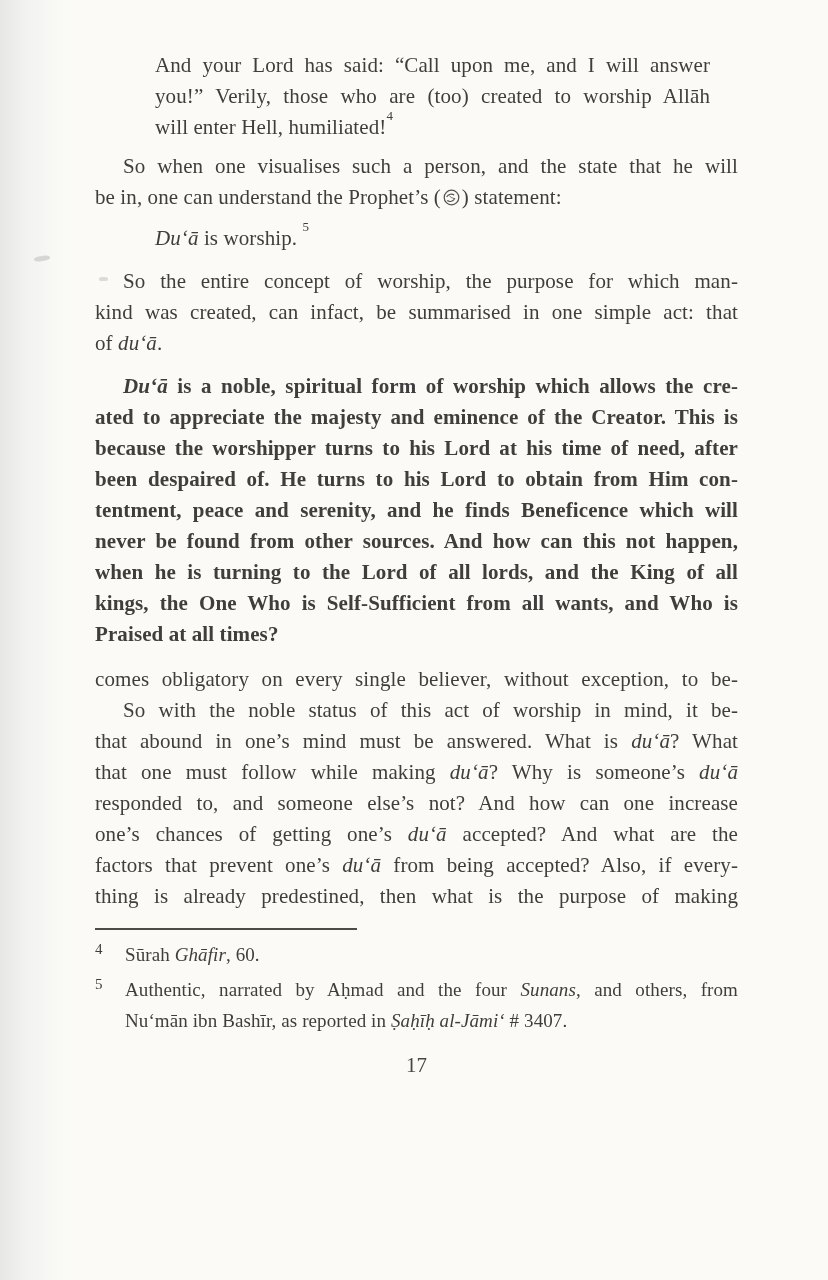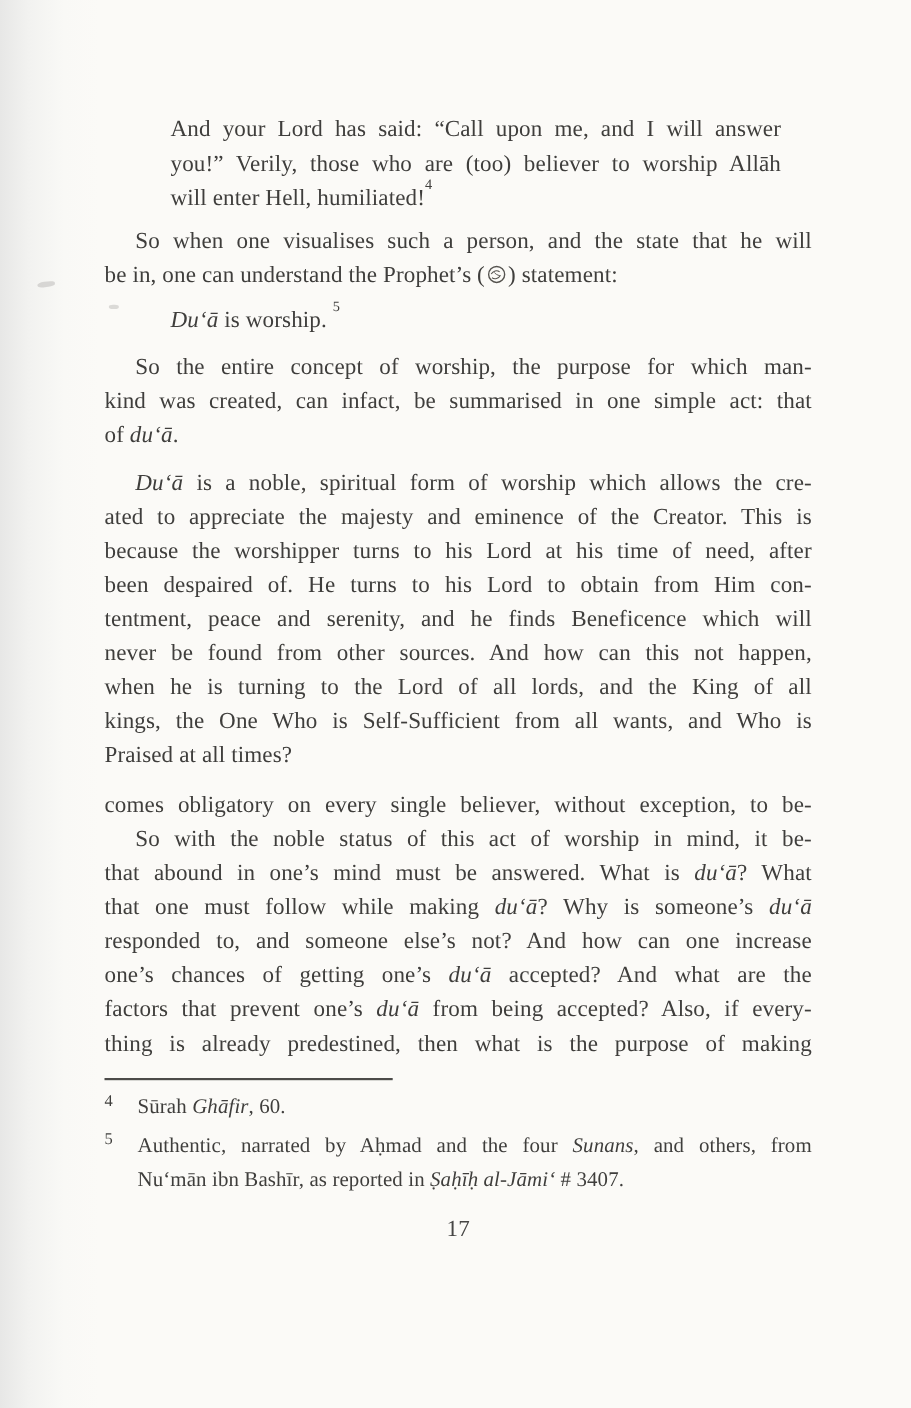--- a/index.html
+++ b/index.html
@@ -5,35 +5,35 @@
   html,body{margin:0;padding:0;background:#ffffff;}
   .page{
     position:relative;
     width:828px;height:1280px;
     background:#fbfaf7;
     background-image:linear-gradient(to right,#e7e7e6 0px,#f2f2f0 26px,#f9f9f6 58px,#fbfaf7 90px);
     overflow:hidden;
     font-family:"Liberation Serif","DejaVu Serif",serif;
     color:#3f3e3c;
     box-sizing:border-box;
-    padding:102px 90px 0 95px;
+    padding:50px 90px 0 95px;
     font-size:21px;
     line-height:31px;
     letter-spacing:0.1px;
   }
   .tline{text-align:justify;text-align-last:justify;}
   .tline.last{text-align-last:left;}
   .justify-all .tline.last{text-align-last:justify;}
   .tline.first{padding-left:28px;}
   .it{font-style:italic;}
   sup{font-size:0.62em;line-height:0;position:relative;top:-0.45em;}
   .quote{margin:0 28px 8px 60px;}
   .para{margin:0 0 10px 0;}
   .para.p2{margin-bottom:12px;}
-  .para.p3{margin-bottom:14px;}
+  .para.p3{margin-bottom:14px;font-weight:bold;}
   .para.p4{margin-bottom:16px;}
   .hadith{margin:0 0 12px 60px;}
   .hadith .tline{text-align:center;text-align-last:left;}
   .honorific{display:inline-block;width:19px;height:19px;vertical-align:-3px;margin:0 1px;}
   .footnotes{margin-top:8px;}
   .fn-rule{width:262px;height:2px;background:#4c4b49;margin-bottom:9px;}
   .footnote{position:relative;padding-left:30px;font-size:19px;line-height:31px;margin-bottom:4px;}
   .fn-num{position:absolute;left:0;top:-5px;font-size:15px;}
   .footnote .tline{text-align:justify;text-align-last:justify;}
   .footnote .tline.last{text-align-last:left;}
@@ -45,21 +45,21 @@
 </head>
 <body>
 
 <div class="page">
 
   <div class="artifact a1"></div>
   <div class="artifact a2"></div>
 
   <div class="quote">
       <div class="tline"><span>And your Lord has said: “Call upon me, and I will answer</span></div>
-      <div class="tline"><span>you!” Verily, those who are (too) believer to worship Allāh</span></div>
+      <div class="tline"><span>you!” Verily, those who are (too) created to worship Allāh</span></div>
       <div class="tline last"><span>will enter Hell, humiliated!</span><sup>4</sup></div>
     </div>
 
   <div class="para p1">
       <div class="tline first"><span>So when one visualises such a person, and the state that he will</span></div>
       <div class="tline last"><span>be in, one can understand the Prophet’s (</span><svg viewBox="0 0 24 24" class="honorific">
           <circle cx="12" cy="12" r="9.2" fill="none" stroke="#55534f" stroke-width="1.6"></circle>
           <path d="M5.8 11.5c2.2-3.8 6.4-4.8 9.6-2.6" fill="none" stroke="#55534f" stroke-width="1.3"></path>
           <path d="M6.6 15.8c3.2 2.2 7.6 1.2 9.8-2.8" fill="none" stroke="#55534f" stroke-width="1.3"></path>
           <path d="M9 9.5c1.5 1.8 4 3.5 6.5 3.8" fill="none" stroke="#55534f" stroke-width="1.1"></path>

